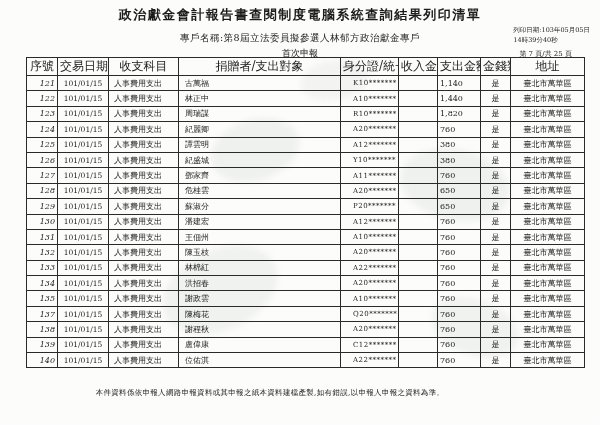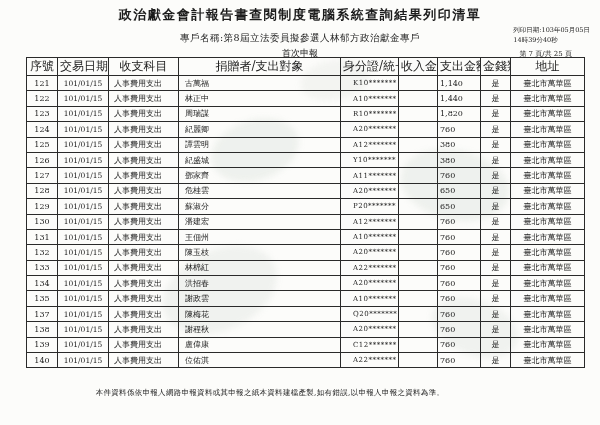--- a/index.html
+++ b/index.html
@@ -30,21 +30,21 @@
     border-collapse:collapse; table-layout:fixed;
     z-index:2;
   }
   th,td{
     border:1px solid #2a2a2a;
     font-size:8px; font-weight:normal;
     padding:0 2px; overflow:hidden; white-space:nowrap;
   }
   th{ height:17px; text-align:center; font-size:12px;}
   td{ height:14.4px; }
-  .col-no{ text-align:center; }
+  .col-no{ text-align:right;font-style:italic; }
   .col-date{ text-align:center; font-size:7.5px;}
   .col-category{ text-align:left; padding-left:5px; }
   .col-payee{ text-align:left; padding-left:6px; }
   .col-id{ text-align:right; padding-left:12px; font-size:7px; letter-spacing:0.5px;}
   .col-income{ }
   .col-expense{ padding-right:4px; }
   .col-monetary{ text-align:center; }
   .col-address{ text-align:center; }
   .footer-note{
     position:absolute; top:388px; left:0; width:540px;

